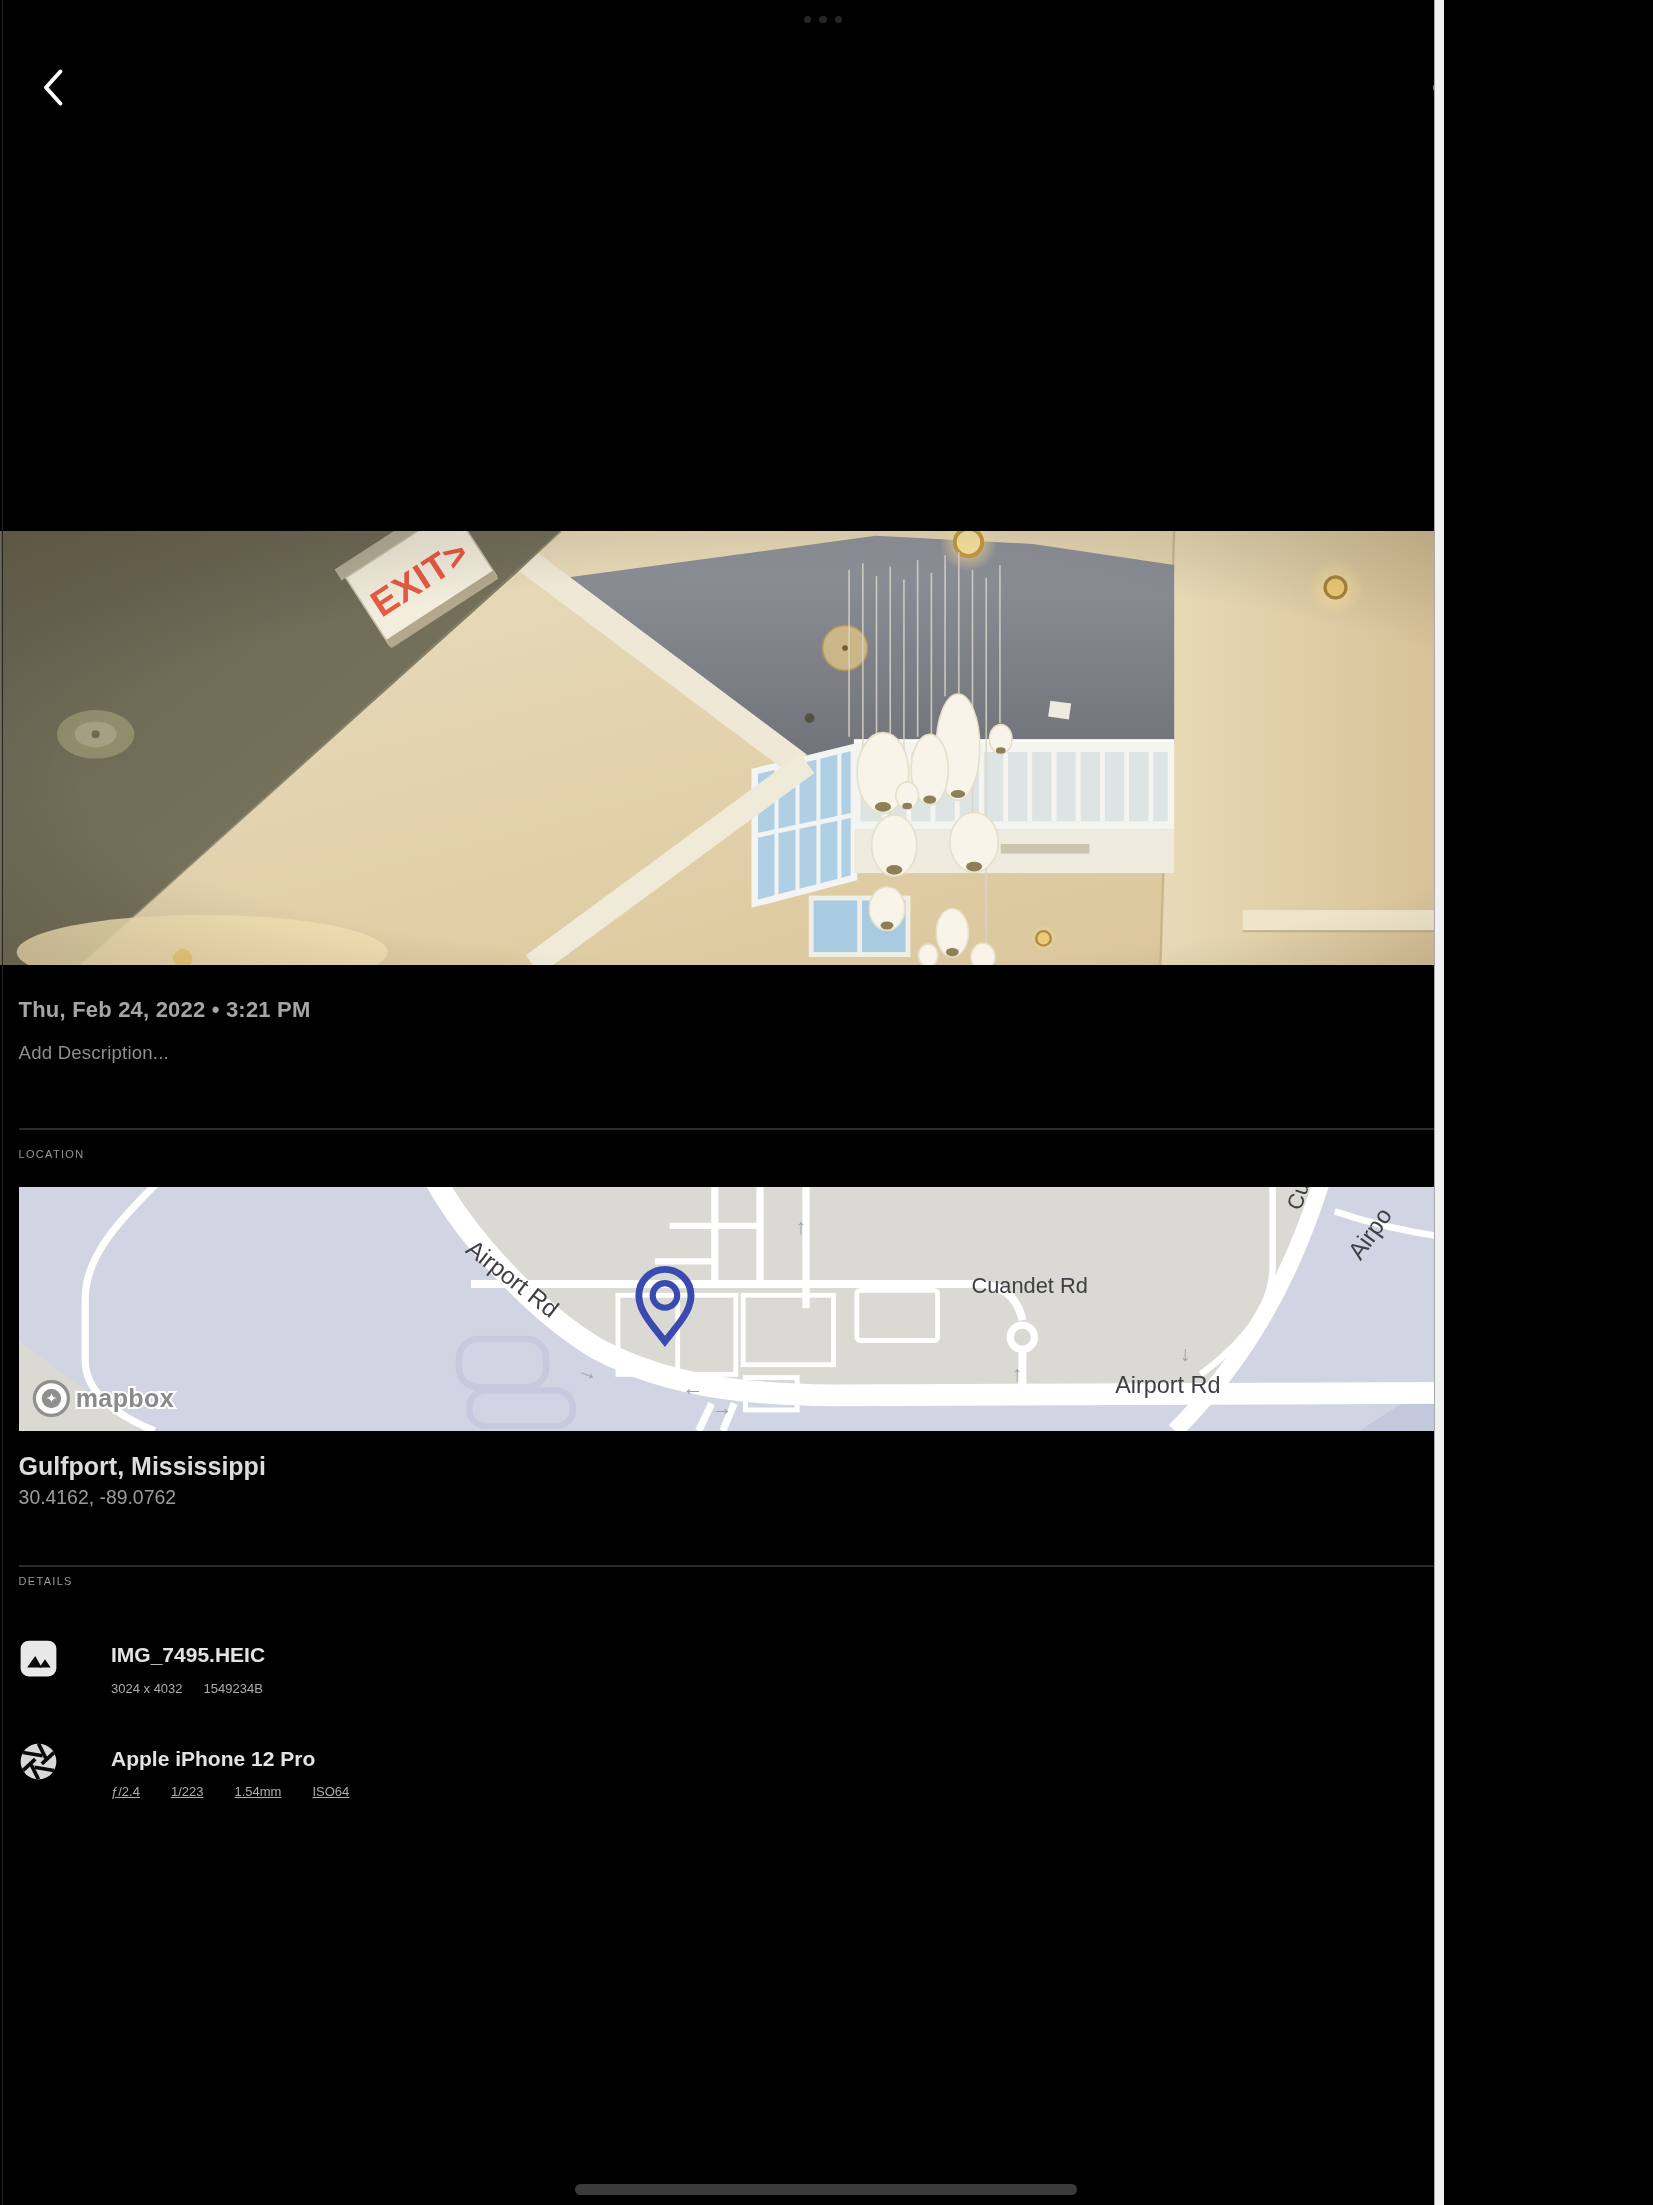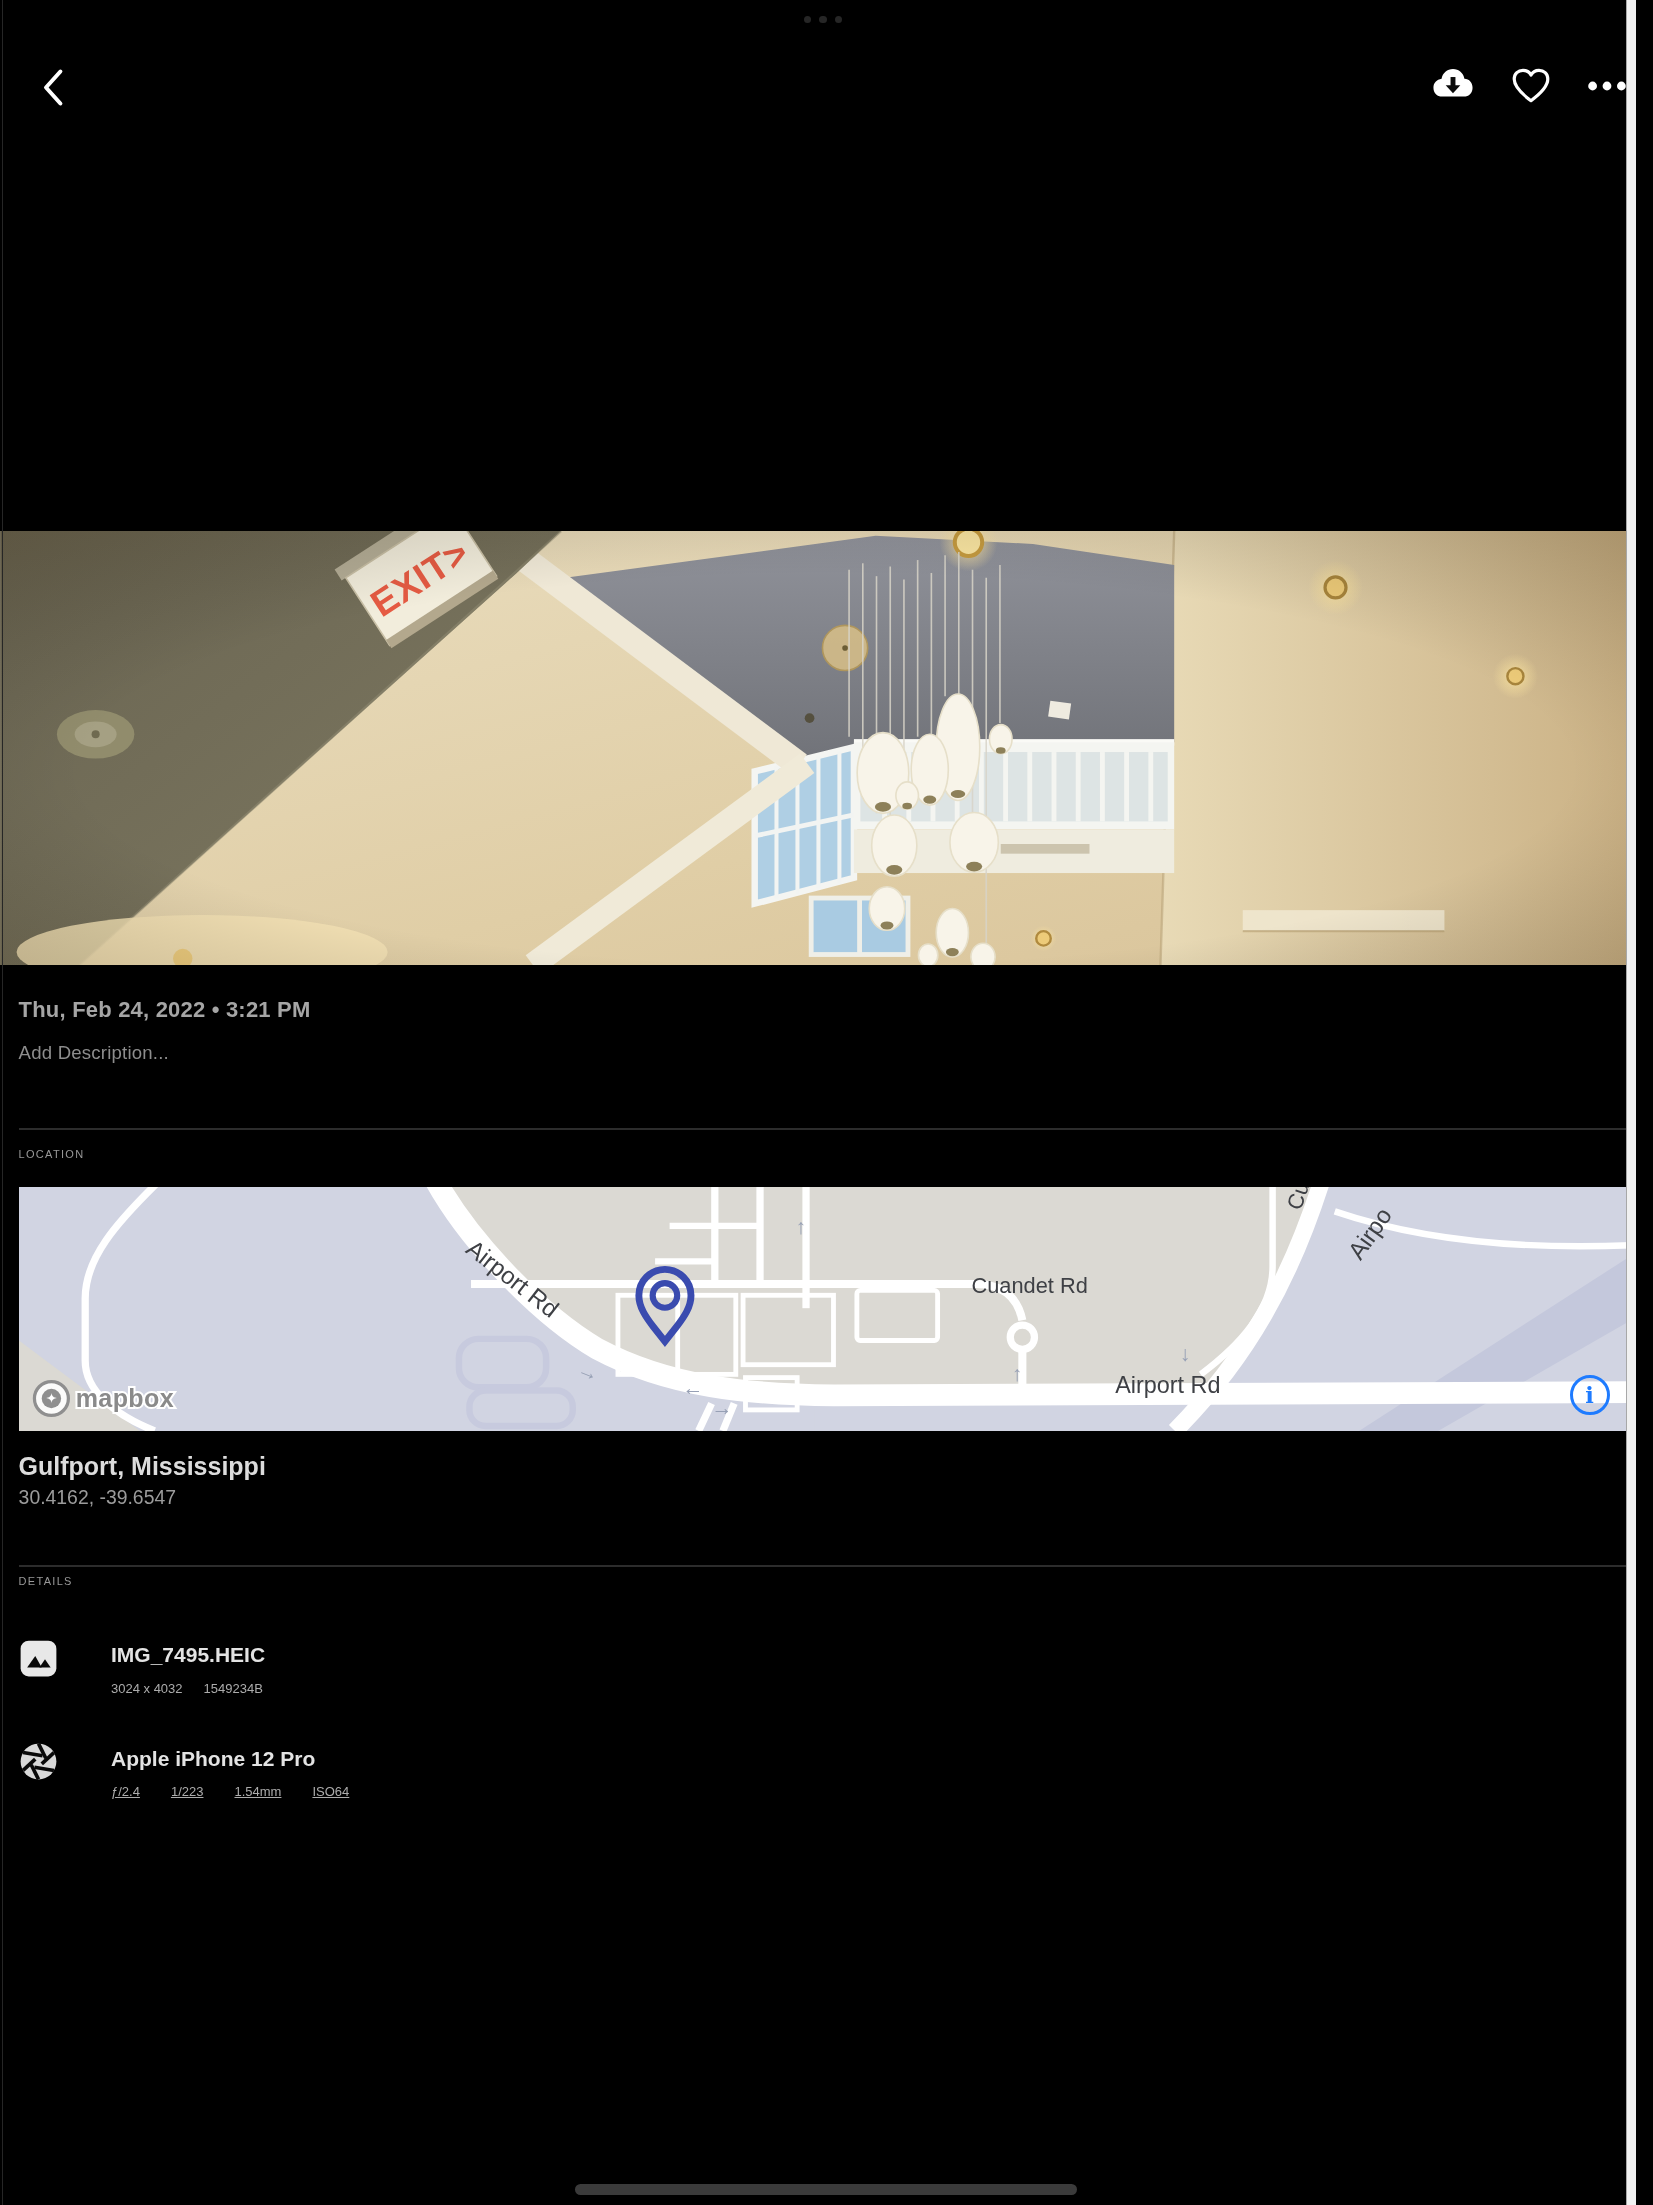--- a/index.html
+++ b/index.html
@@ -1,16 +1,16 @@
 <!DOCTYPE html>
 <html style="font-size:13px"><head>
 <meta charset="utf-8">
 <style>
   html,body{margin:0;padding:0;background:#000;}
-  #app{position:relative;width:1636px;height:2205px;background:#000;overflow:hidden;
+  #app{position:relative;width:1444px;height:2205px;background:#000;overflow:hidden;
        font-family:"Liberation Sans",sans-serif;-webkit-font-smoothing:antialiased;}
   .abs{position:absolute;}
   
   .iconbtn{position:absolute;width:45px;height:45px;display:flex;align-items:center;justify-content:center;cursor:pointer;}
   .dots{position:absolute;top:16px;left:804px;display:flex;gap:8px;}
   .dots i{width:7.3px;height:7.3px;border-radius:50%;background:#262626;display:block;}
   
   .datetime{position:absolute;left:18.6px;top:997px;font-size:22px;font-weight:700;color:#A5A5A5;letter-spacing:0.2px;}
   .adddesc{position:absolute;left:18.6px;top:1042px;font-size:18.6px;color:#8D8D8D;letter-spacing:0.2px;cursor:text;}
   .divider{position:absolute;left:18.6px;width:1612px;height:1.6px;background:#2C2C2C;}
@@ -308,21 +308,21 @@
       <text x="24" y="30" text-anchor="middle" font-size="17" fill="#FFFFFF">✦</text>
       <text x="54" y="34" font-size="31" font-weight="700" fill="#8A8A8A" stroke="#FFFFFF" stroke-width="5" paint-order="stroke" letter-spacing="0.5">mapbox</text>
     </svg>
 
     <div class="infobtn">
       <span>i</span>
     </div>
   </div>
 
   <div class="place">Gulfport, Mississippi</div>
-  <div class="coords">30.4162, -39.6547</div>
+  <div class="coords">30.4162, -89.0762</div>
 
   <div class="divider" style="top:1565px;"></div>
   <div class="sechead" style="top:1575px;">DETAILS</div>
 
   <div class="rowicon" style="top:1639px;">
     <svg width="39" height="39" viewBox="0 0 48 48">
       <rect x="2" y="2" width="44" height="44" rx="10" fill="#E8E8E8"></rect>
       <polygon points="10,35 20,21 28,35" fill="#0a0a0a"></polygon>
       <polygon points="25,35 32,25 39,35" fill="#0a0a0a"></polygon>
     </svg>

